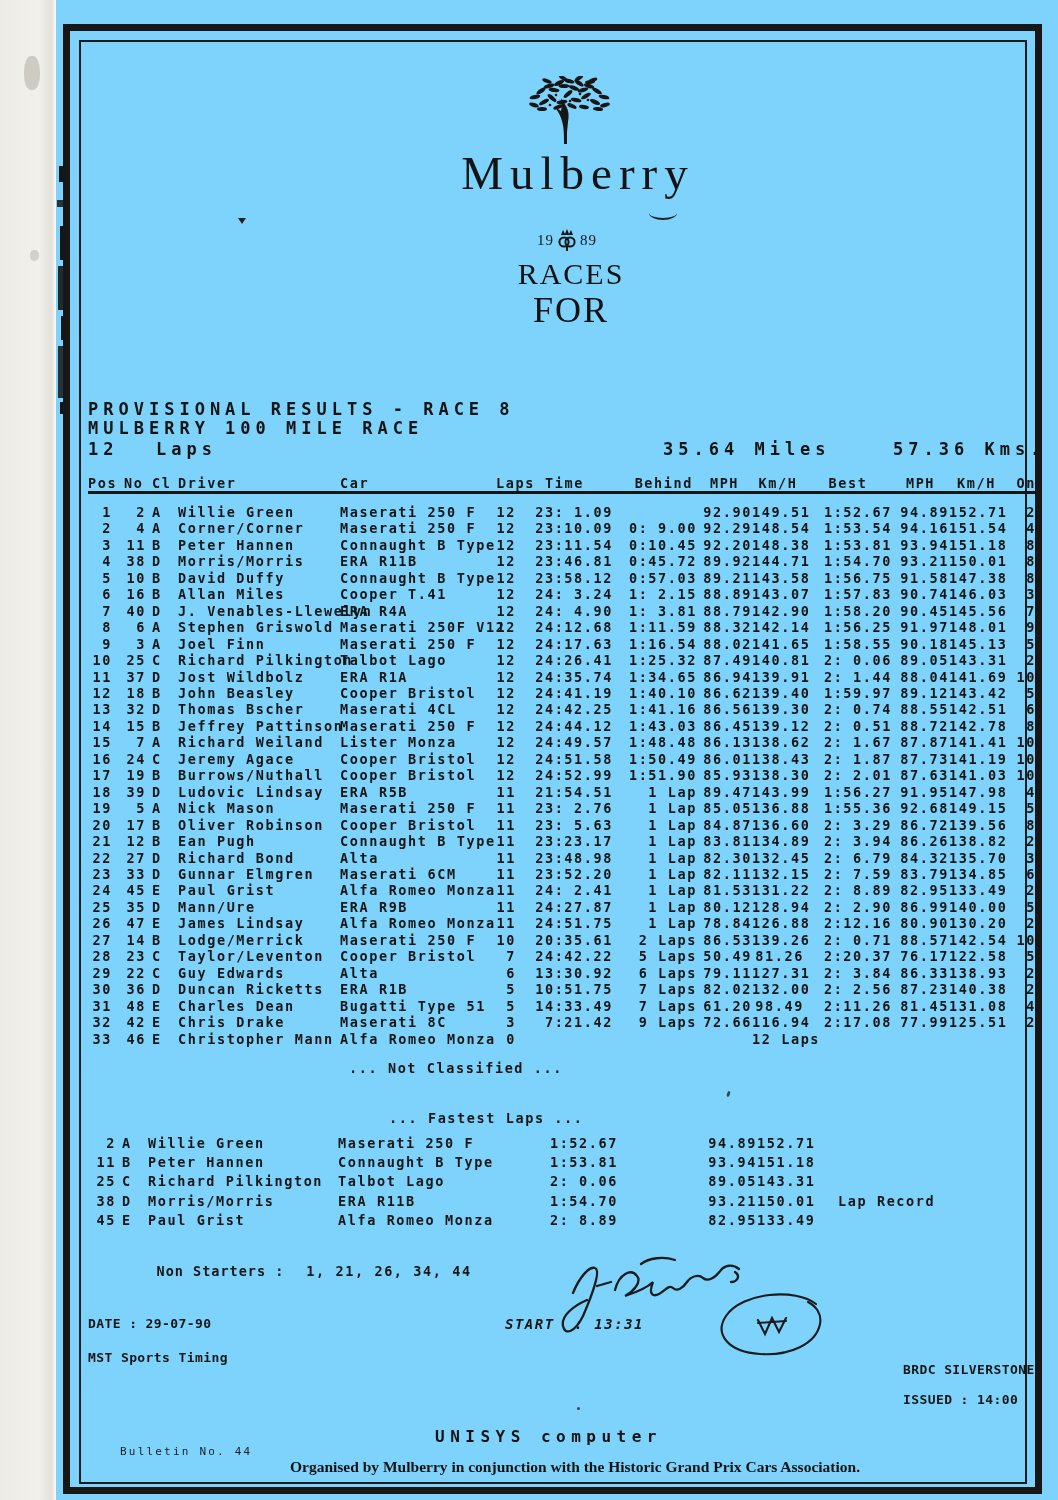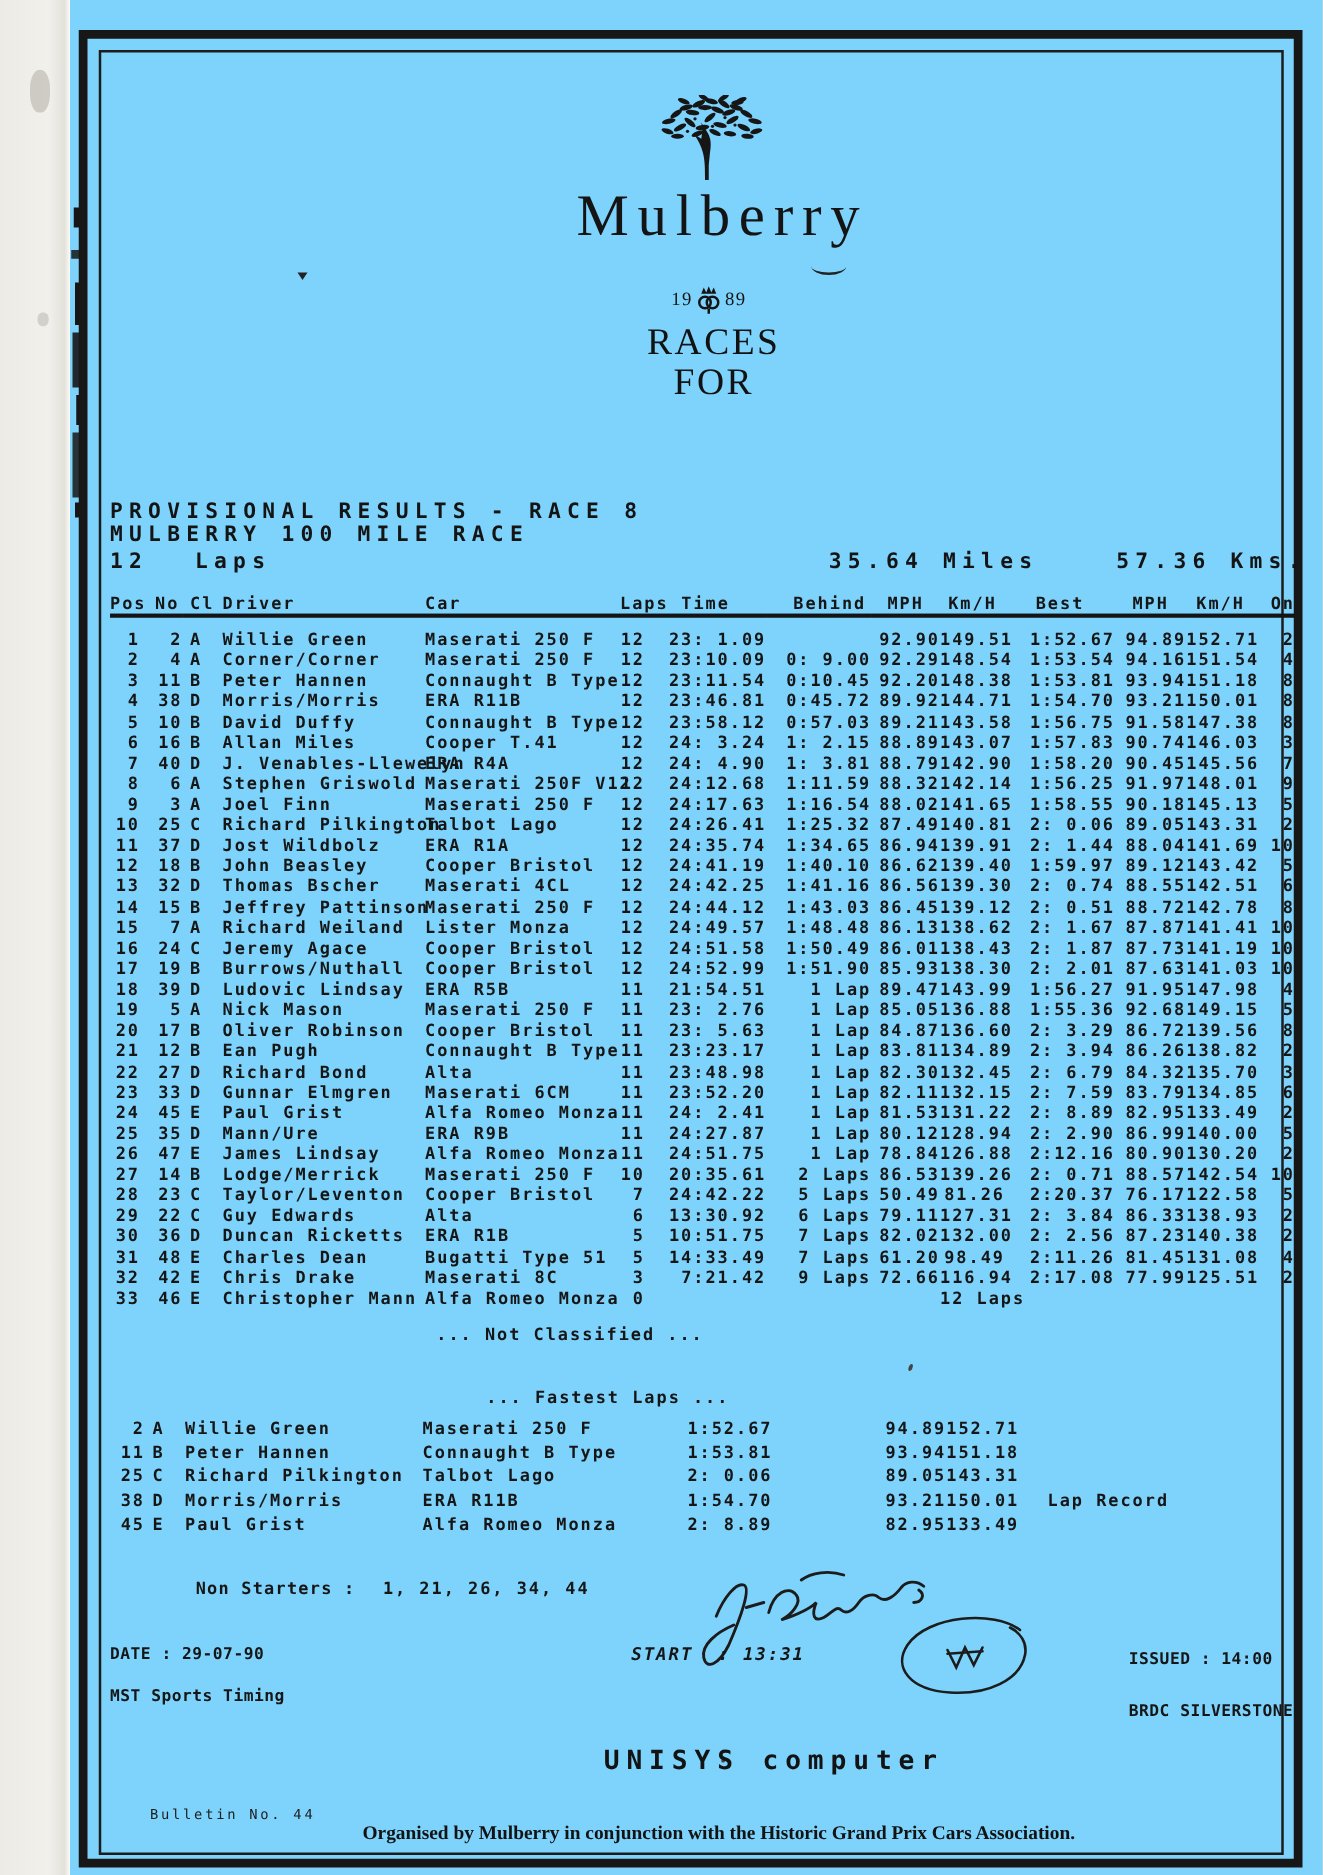--- a/index.html
+++ b/index.html
@@ -21,21 +21,21 @@
   
   .tree{position:absolute;left:527px;top:76px;}
   .brand{position:absolute;top:146px;left:578px;transform:translateX(-50%);
     font-family:"Liberation Serif","DejaVu Serif",serif;font-size:47px;letter-spacing:7px;color:#141414;white-space:nowrap;}
   .crest-line{position:absolute;top:227px;left:567px;transform:translateX(-50%);
     font-family:"Liberation Serif","DejaVu Serif",serif;font-size:15px;letter-spacing:1px;color:#141414;
     display:flex;align-items:center;gap:2px;}
   .races,.for,.historic{position:absolute;left:571px;transform:translateX(-50%);
     font-family:"Liberation Serif","DejaVu Serif",serif;color:#121212;white-space:nowrap;}
   .races{top:257px;font-size:30px;letter-spacing:2px;}
-  .for{top:289px;font-size:30px;letter-spacing:2px;}
+  .for{top:289px;font-size:36px;letter-spacing:2px;}
   .historic{top:319px;font-size:31px;letter-spacing:1.5px;}
 
   
   .h-big{position:absolute;font-size:17px;font-weight:bold;letter-spacing:5px;white-space:pre;color:#141414;}
   .t1{left:88px;top:399px;}
   .t2{left:88px;top:418px;}
   .lapsnum{left:88px;top:439px;}
   .lapslbl{left:156px;top:439px;}
   .miles{left:663px;top:439px;}
   .kms{left:893px;top:439px;}
@@ -74,23 +74,23 @@
   col.f-time{width:88px}col.f-mph{width:139px}col.f-kmh{width:55px}col.f-note{width:226px}
   .c-note{text-align:left;padding-left:26px!important;}
 
   .nonstarters{position:absolute;left:120px;top:1247px;font-size:13.5px;font-weight:bold;letter-spacing:1px;white-space:pre;color:#161616;}
   .nonstarters .val{margin-left:22px;letter-spacing:1.6px;}
 
   .f-small{font-size:13px;font-weight:bold;letter-spacing:0.4px;white-space:pre;color:#161616;position:absolute;}
   .f-med{font-size:14px;font-weight:bold;letter-spacing:1.5px;white-space:pre;color:#161616;position:absolute;}
   .date{left:88px;top:1316px;}
   .start{left:505px;top:1316px;font-style:italic;}
-  .issued{left:903px;top:1320px;}
+  .issued{left:903px;top:1392px;}
   .mst{left:88px;top:1350px;}
-  .unisys{position:absolute;left:435px;top:1396px;font-size:21px;font-weight:bold;letter-spacing:5.5px;white-space:pre;color:#131313;margin-left:48px;}
+  .unisys{position:absolute;left:435px;top:1427px;font-size:16px;font-weight:bold;letter-spacing:5.5px;white-space:pre;color:#131313;}
   .brdc{left:903px;top:1362px;}
   .bulletin{position:absolute;left:120px;top:1445px;font-size:11px;letter-spacing:2.2px;white-space:pre;color:#1d1d1d;}
   .organised{position:absolute;left:575px;top:1458px;transform:translateX(-50%);
     font-family:"Liberation Serif","DejaVu Serif",serif;font-weight:bold;font-size:15.5px;white-space:nowrap;color:#131313;}
 
   .sig{position:absolute;left:545px;top:1248px;}
   .sig2{position:absolute;left:712px;top:1290px;}
   .smile{position:absolute;left:649px;top:206px;width:28px;height:12px;border-bottom:2px solid #222;border-radius:0 0 50% 50%;}
   .speck{position:absolute;background:#444;border-radius:50%;}
 </style>

